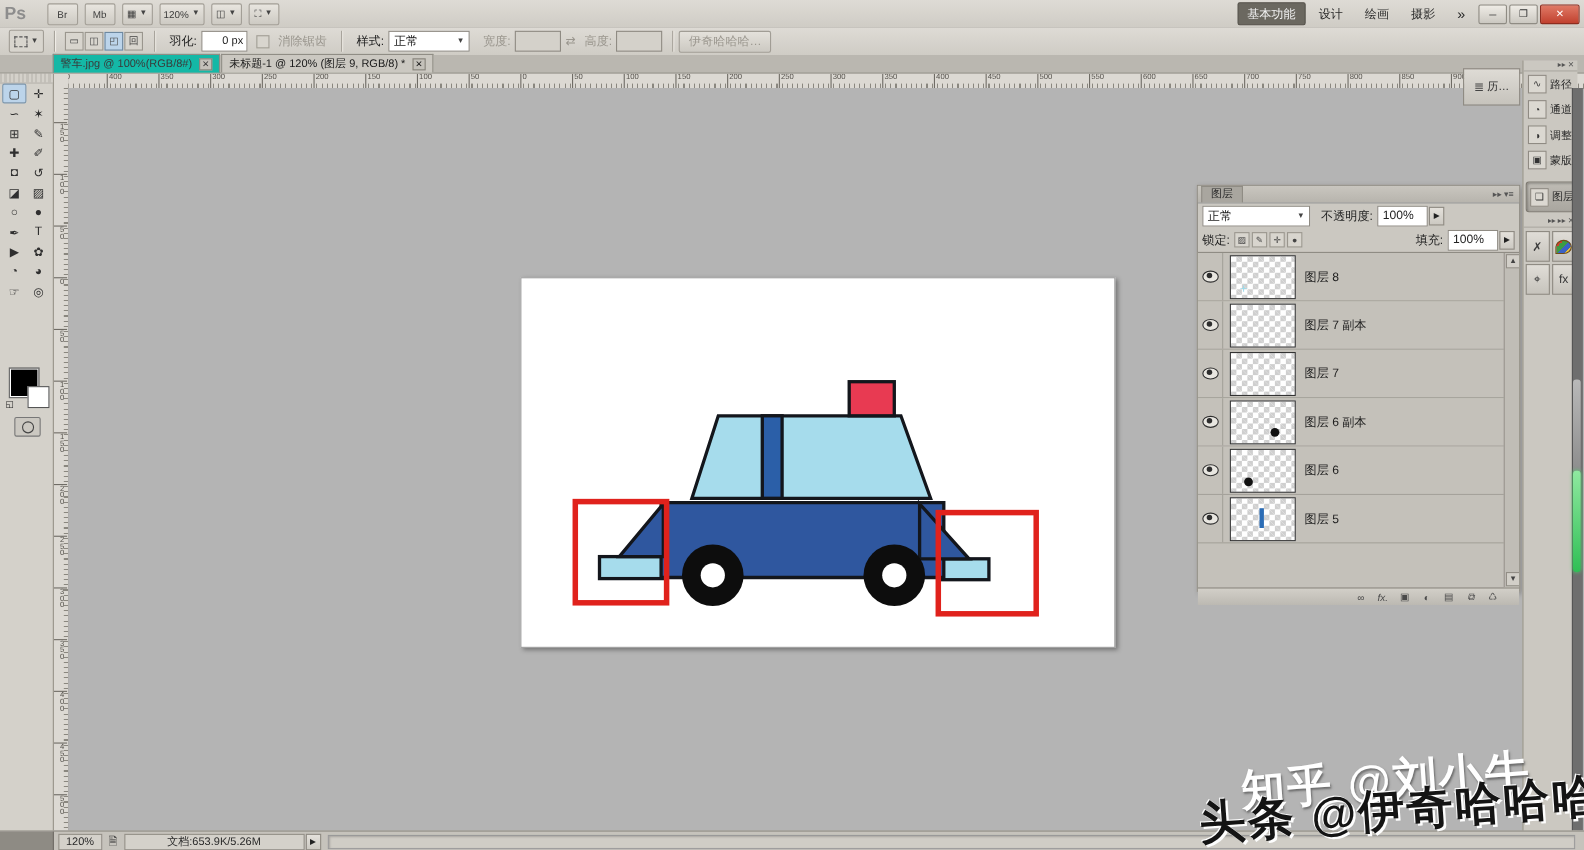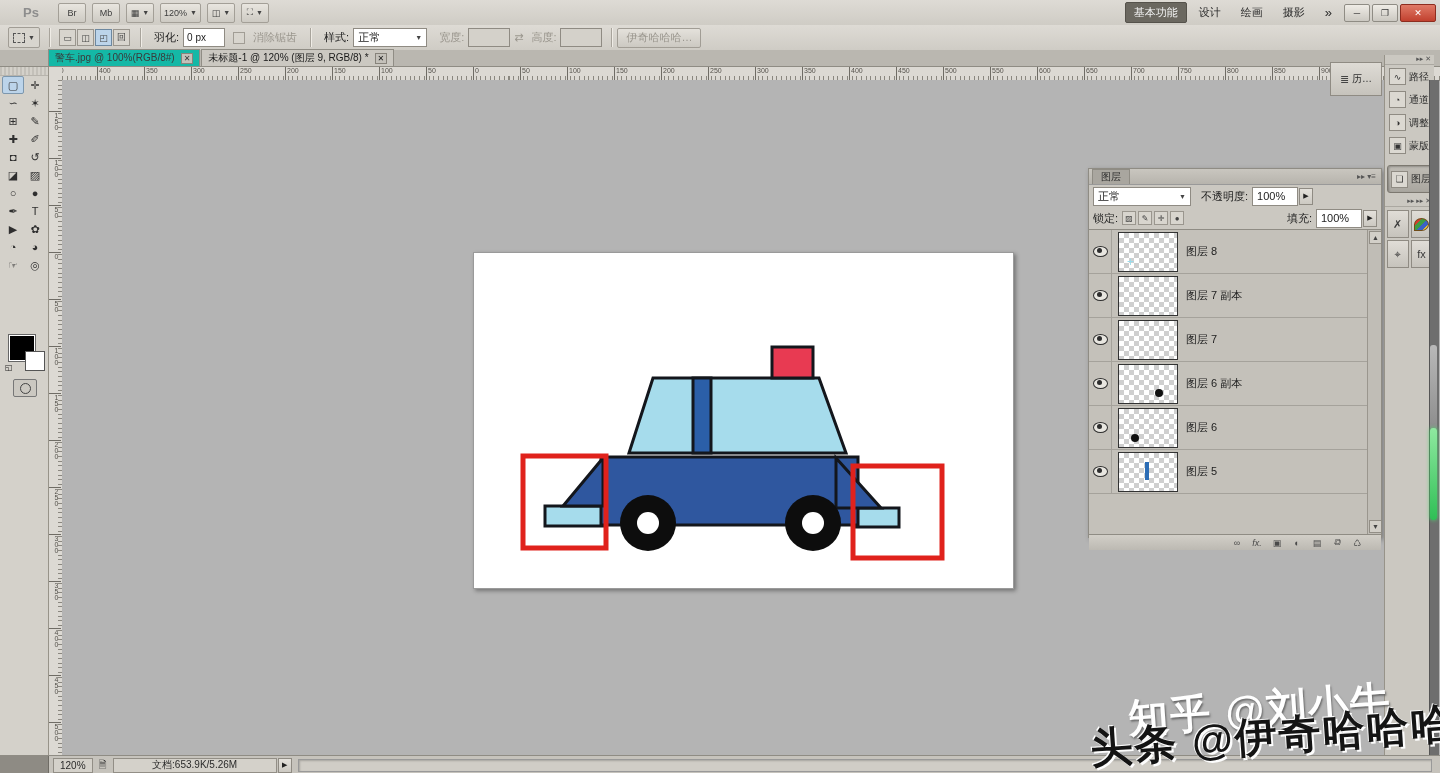--- a/index.html
+++ b/index.html
@@ -3,21 +3,21 @@
 <meta charset="utf-8">
 <style>
   html,body{margin:0;padding:0;background:#888;}
   #root{position:relative;width:1440px;height:773px;overflow:hidden;
         font-family:"Liberation Sans","DejaVu Sans",sans-serif;
         background:#b4b4b4;font-size:11px;color:#222;}
   .abs{position:absolute;}
   
   .bar{background:linear-gradient(#dedbd5,#cfccc5);border-bottom:1px solid #9d9a92;}
   #menu-bar{left:0;top:0;width:1440px;height:25px;display:flex;align-items:center;}
-  #ps-logo{font-weight:bold;font-size:13px;color:#8d8d8d;padding:0 10px 0 23px;letter-spacing:0;}
+  #ps-logo{font-weight:bold;font-size:16px;color:#8d8d8d;padding:0 10px 0 4px;letter-spacing:0;}
   .menu-item{padding:0 9px;height:25px;line-height:25px;font-size:11px;color:#1c1c1c;cursor:default;}
   .appbar-btn{height:18px;min-width:20px;margin:0 3px;border:1px solid #a39f97;border-radius:2px;
       background:linear-gradient(#e8e5df,#cdcac3);display:flex;align-items:center;justify-content:center;
       font-size:9px;color:#3c3c3c;padding:0 3px;}
   .caret{font-size:7px;color:#444;margin-left:3px;}
   .ws-btn{height:19px;padding:0 8px;margin:0 2px;display:flex;align-items:center;border-radius:2px;
       font-size:11px;color:#2a2a2a;}
   .ws-btn.active{background:#6b6860;color:#f2f2f2;border:1px solid #55524b;}
   .win-btn{width:24px;height:16px;margin-left:2px;border:1px solid #8f8c84;border-radius:2px;
       background:linear-gradient(#efece6,#cbc8c1);display:flex;align-items:center;justify-content:center;
@@ -27,21 +27,21 @@
   #options-bar{left:0;top:25px;width:1440px;height:25px;display:flex;align-items:center;}
   .opt-group{display:flex;align-items:center;margin:0 4px;height:21px;}
   .tool-thumb{width:30px;height:19px;border:1px solid #a19d95;border-radius:2px;background:#d8d5ce;
       display:flex;align-items:center;justify-content:center;font-size:10px;color:#333;}
   .mode-btn{width:15px;height:15px;border:1px solid #9a968e;margin-right:1px;background:#d8d5ce;
       display:flex;align-items:center;justify-content:center;font-size:9px;color:#444;}
   .mode-btn.pressed{background:#bcd4ea;border-color:#6d88a0;}
   .opt-label{margin:0 4px;font-size:11px;}
   .opt-label.disabled,.disabled{color:#9a968e;}
   .text-input{width:34px;height:15px;border:1px solid #8f8b83;background:#fff;font-size:10px;
-      padding:1px 3px;line-height:15px;}
+      padding:1px 3px;line-height:15px;text-align:right;}
   .text-input.disabled{background:#d4d1ca;color:#9a968e;}
   .select-box{height:17px;border:1px solid #8f8b83;background:#fff;display:flex;align-items:center;
       justify-content:space-between;font-size:11px;padding:0 4px;}
   .push-btn{height:18px;border:1px solid #a19d95;border-radius:2px;background:linear-gradient(#e4e1db,#ccc9c2);
       display:flex;align-items:center;padding:0 8px;font-size:11px;}
   .checkbox{width:10px;height:10px;border:1px solid #a19d95;background:#d8d5ce;margin-right:4px;}
   .vsep{width:1px;height:19px;background:#a8a49c;margin:0 5px;box-shadow:1px 0 0 #efece6;}
   
   #tab-bar{left:0;top:50px;width:1440px;height:17px;background:#bab7b0;border-bottom:1px solid #8f8c84;display:flex;align-items:flex-end;padding-left:48px;box-sizing:border-box;}
   .doc-tab{height:16px;display:flex;align-items:center;padding:0 6px;font-size:10px;color:#3a3a3a;

